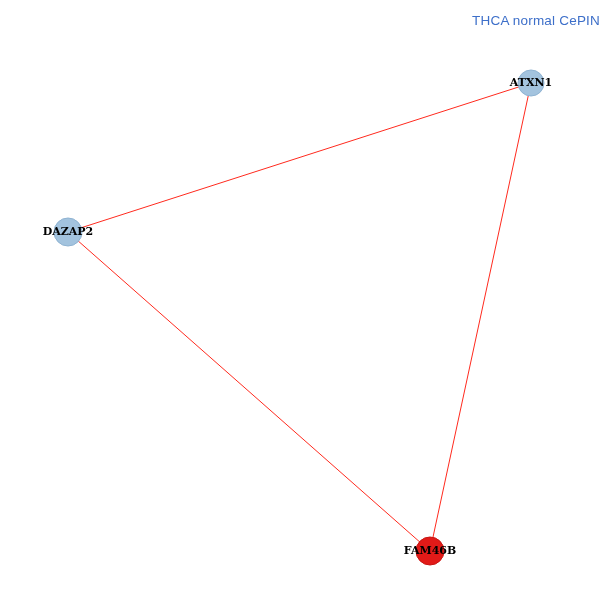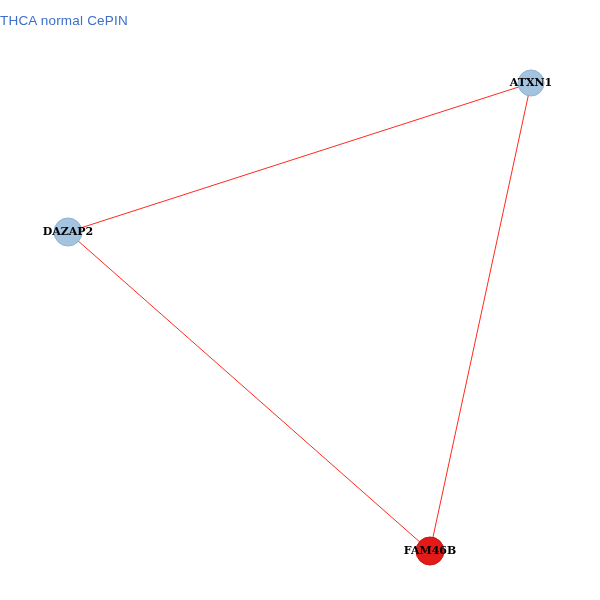--- a/index.html
+++ b/index.html
@@ -13,21 +13,21 @@
     width: 600px;
     height: 600px;
     background: #ffffff;
     overflow: hidden;
   }
   .plot-title {
     position: absolute;
     top: 13px;
     left: 0;
     width: 100%;
-    text-align: left;
+    text-align: right;
     font-size: 13.5px;
     font-weight: 400;
     letter-spacing: 0.2px;
   }
   svg.network {
     position: absolute;
     top: 0;
     left: 0;
   }
   svg .node-label {

